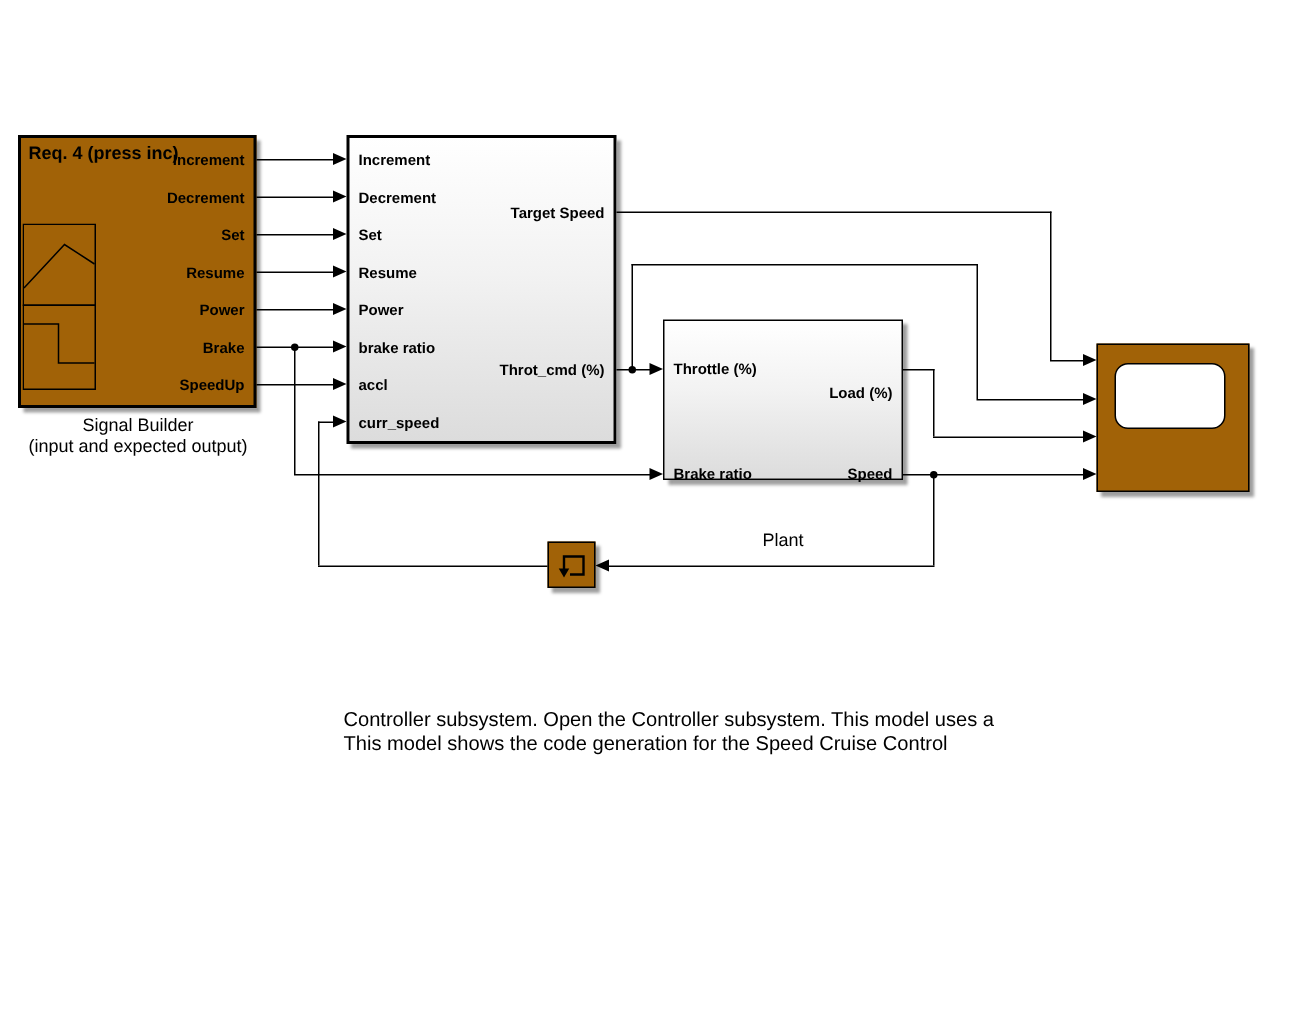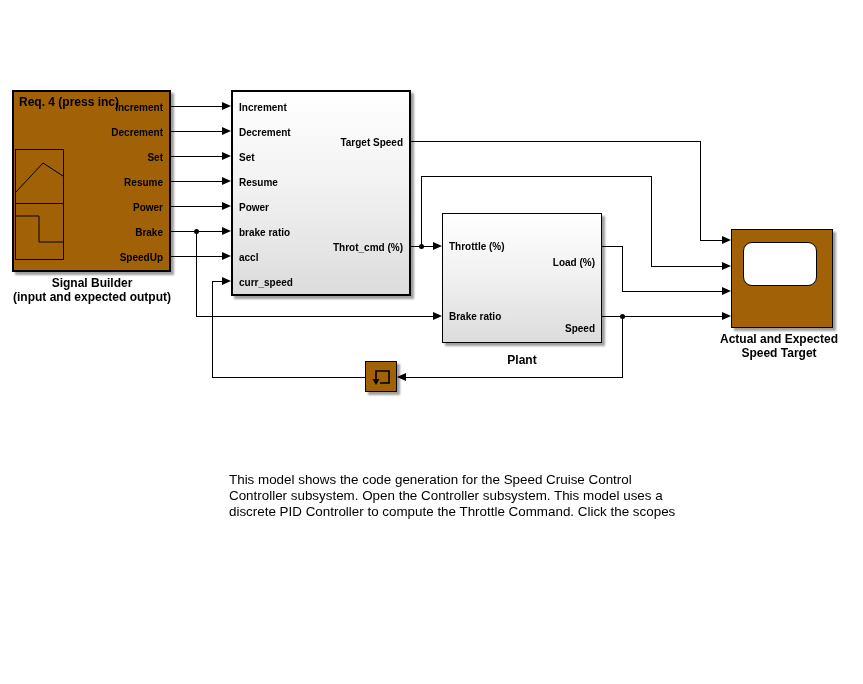--- a/index.html
+++ b/index.html
@@ -15,21 +15,21 @@
   
   .block{position:absolute;border:2px solid #000;background:#a16207;
     box-shadow:3px 3px 2px rgba(0,0,0,0.38);box-sizing:border-box;}
   .grad{background:linear-gradient(180deg,#ffffff 0%,#f2f2f2 45%,#dcdcdc 100%);}
   .thin{border-width:1.5px;}
   
   .plabel{position:absolute;font-size:10px;font-weight:bold;height:14px;line-height:14px;white-space:nowrap;}
   .pl{left:6px;}
   .pr{right:6px;text-align:right;}
   
-  .cap{position:absolute;font-size:12px;font-weight:bold;text-align:center;line-height:14px;white-space:nowrap;}
+  .cap{position:absolute;font-size:12px;font-weight:normal;text-align:center;line-height:14px;white-space:nowrap;}
   
   .wh,.wv{position:absolute;background:#000;}
   .wh{height:1.4px;}
   .wv{width:1.4px;}
   .ar{position:absolute;width:0;height:0;border-top:4px solid transparent;
       border-bottom:4px solid transparent;border-left:9px solid #000;}
   .al{position:absolute;width:0;height:0;border-top:4px solid transparent;
       border-bottom:4px solid transparent;border-right:9px solid #000;}
   .dot{position:absolute;width:5px;height:5px;border-radius:50%;background:#000;}
   
@@ -76,34 +76,30 @@
     <div class="plabel pl" style="top:59px;">Set</div>
     <div class="plabel pl" style="top:84px;">Resume</div>
     <div class="plabel pl" style="top:109px;">Power</div>
     <div class="plabel pl" style="top:134px;">brake ratio</div>
     <div class="plabel pl" style="top:159px;">accl</div>
     <div class="plabel pl" style="top:184px;">curr_speed</div>
     <div class="plabel pr" style="top:44px;">Target Speed</div>
     <div class="plabel pr" style="top:149px;">Throt_cmd (%)</div>
   </div>
 
-  <div class="block grad thin" style="left:442px;top:213px;width:160px;height:130px;">
+  <div class="block grad thin" style="left:442px;top:213px;width:160px;height:107px;">
     <div class="plabel pl" style="top:26px;">Throttle (%)</div>
     <div class="plabel pl" style="top:96px;">Brake ratio</div>
     <div class="plabel pr" style="top:42px;">Load (%)</div>
-    <div class="plabel pr" style="top:108px;">Speed</div>
+    <div class="plabel pr" style="top:96px;">Speed</div>
   </div>
   <div class="cap" style="left:442px;top:353px;width:160px;">Plant</div>
 
   <div class="block thin" style="left:731px;top:229px;width:102px;height:99px;">
     <div class="screen"></div>
-  </div>
-  <div class="cap" style="left:699px;top:332px;width:160px;">
-    <div>Actual and Expected</div>
-    <div>Speed Target</div>
   </div>
 
   <div class="block thin" style="left:365px;top:361px;width:32px;height:31px;">
     <span style="position:absolute;left:2px;top:1px;">
       <svg width="26" height="26" viewBox="0 0 26 26">
         <polyline points="8,18 8,8 21,8 21,20 12,20" fill="none" stroke="#000" stroke-width="1.6"></polyline>
         <polygon points="4.5,16 11.5,16 8,22" fill="#000"></polygon>
       </svg>
     </span>
   </div>
@@ -152,19 +148,18 @@
   <div class="dot" style="left:620px;top:314px;"></div>
   <div class="wv" style="left:622px;top:316px;height:61px;"></div>
   <div class="wh" style="left:405px;top:377px;width:218px;"></div>
   <div class="al" style="left:397px;top:373px;"></div>
   <div class="wh" style="left:212px;top:377px;width:153px;"></div>
   <div class="wv" style="left:212px;top:281px;height:96px;"></div>
   <div class="wh" style="left:212px;top:281px;width:12px;"></div>
   <div class="ar" style="left:222px;top:277px;"></div>
 
   <div class="desc">
+    <div>Controller subsystem. Open the Controller subsystem. This model uses a</div>
     <div>This model shows the code generation for the Speed Cruise Control</div>
-    <div>Controller subsystem. Open the Controller subsystem. This model uses a</div>
-    <div>discrete PID Controller to compute the Throttle Command. Click the scopes</div>
   </div>
 
 
 </div>
 
 </body></html>

